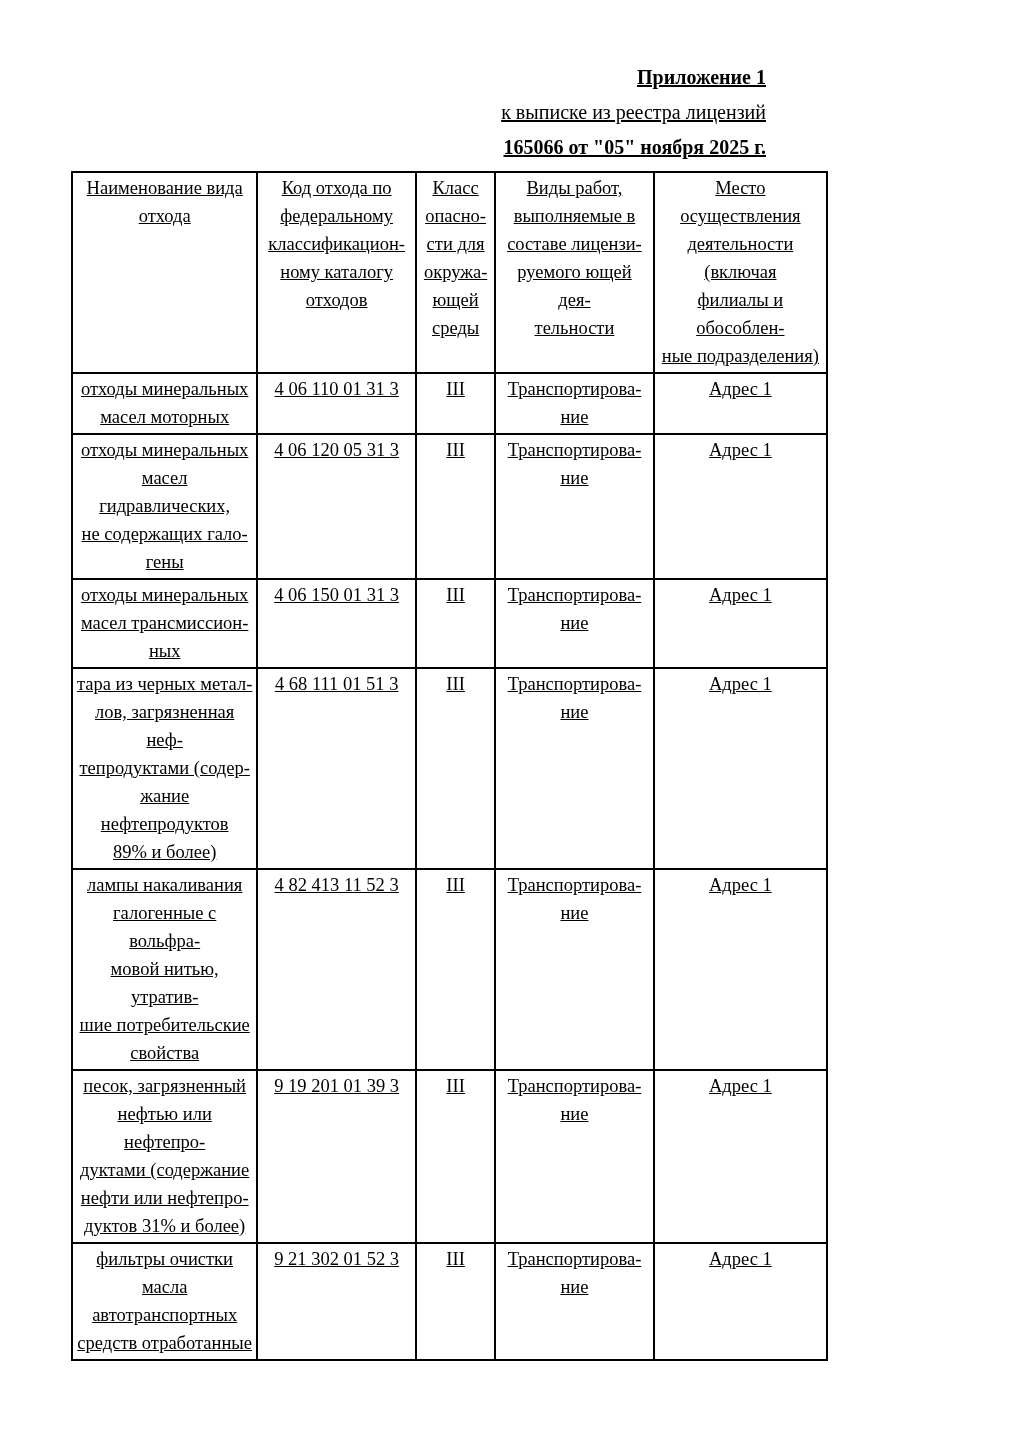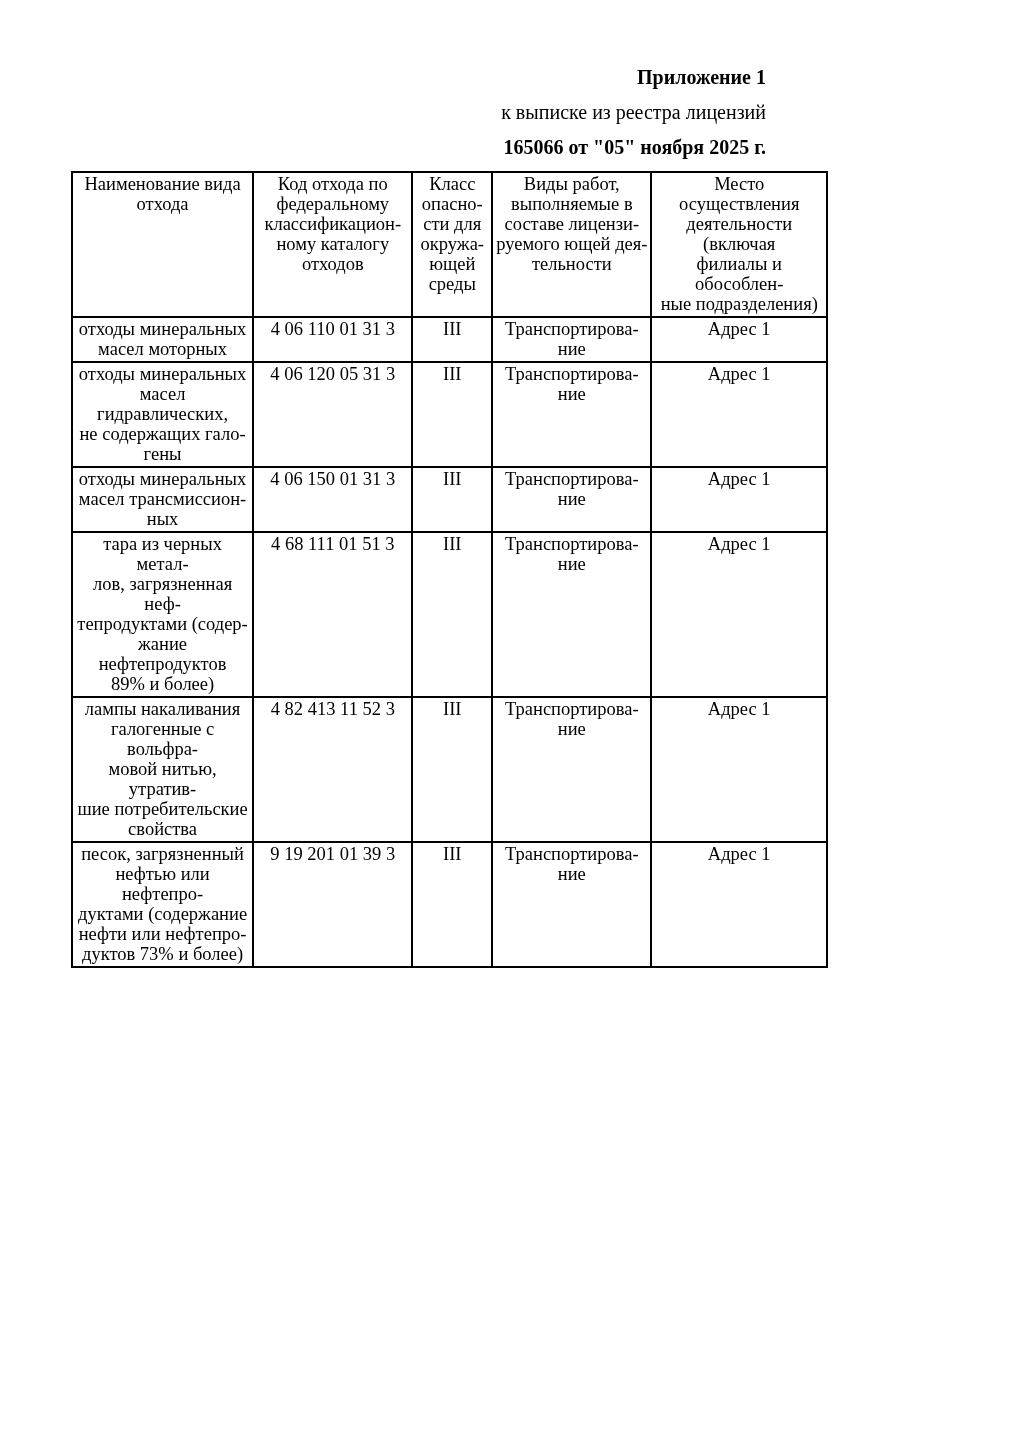--- a/index.html
+++ b/index.html
@@ -9,20 +9,21 @@
     background: #ffffff;
     color: #000000;
     font-family: "Liberation Serif", "DejaVu Serif", serif;
   }
   .page {
     position: relative;
     width: 828px;
     height: 1449px;
     background: #ffffff;
     overflow: hidden;
+    text-decoration: underline;
   }
   .title-block {
     padding-top: 60px;
     padding-right: 62px;
     text-align: right;
   }
   .title-line {
     font-size: 20px;
     line-height: 35px;
     white-space: pre;
@@ -34,21 +35,21 @@
     margin-left: 71px;
     margin-top: 6px;
   }
   table.waste-table th,
   table.waste-table td {
     border: 2px solid #000000;
     vertical-align: top;
     text-align: center;
     padding: 1px 3px 2px 3px;
     font-size: 18.5px;
-    line-height: 20px;
+    line-height: 28px;
     font-weight: normal;
     white-space: pre-line;
     overflow: hidden;
   }
   col.c-name  { width: 221px; }
   col.c-code  { width: 174px; }
   col.c-class { width: 88px;  }
   col.c-works { width: 177px; }
   col.c-place { width: 221px; }
 </style>
@@ -150,22 +151,32 @@
         <td>III</td>
         <td>Транспортирова-
 ние</td>
         <td>Адрес 1</td>
       </tr>
       <tr>
         <td>песок, загрязненный
 нефтью или нефтепро-
 дуктами (содержание
 нефти или нефтепро-
-дуктов 73% и более)</td>
+дуктов 31% и более)</td>
         <td>9 19 201 01 39 3</td>
+        <td>III</td>
+        <td>Транспортирова-
+ние</td>
+        <td>Адрес 1</td>
+      </tr>
+      <tr>
+        <td>фильтры очистки масла
+автотранспортных
+средств отработанные</td>
+        <td>9 21 302 01 52 3</td>
         <td>III</td>
         <td>Транспортирова-
 ние</td>
         <td>Адрес 1</td>
       </tr>
     </tbody>
   </table>
 
 </div>
 

